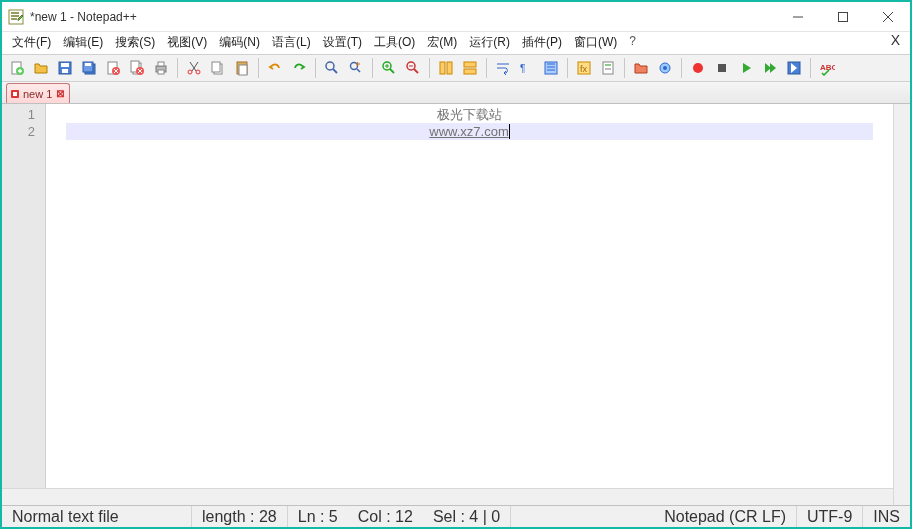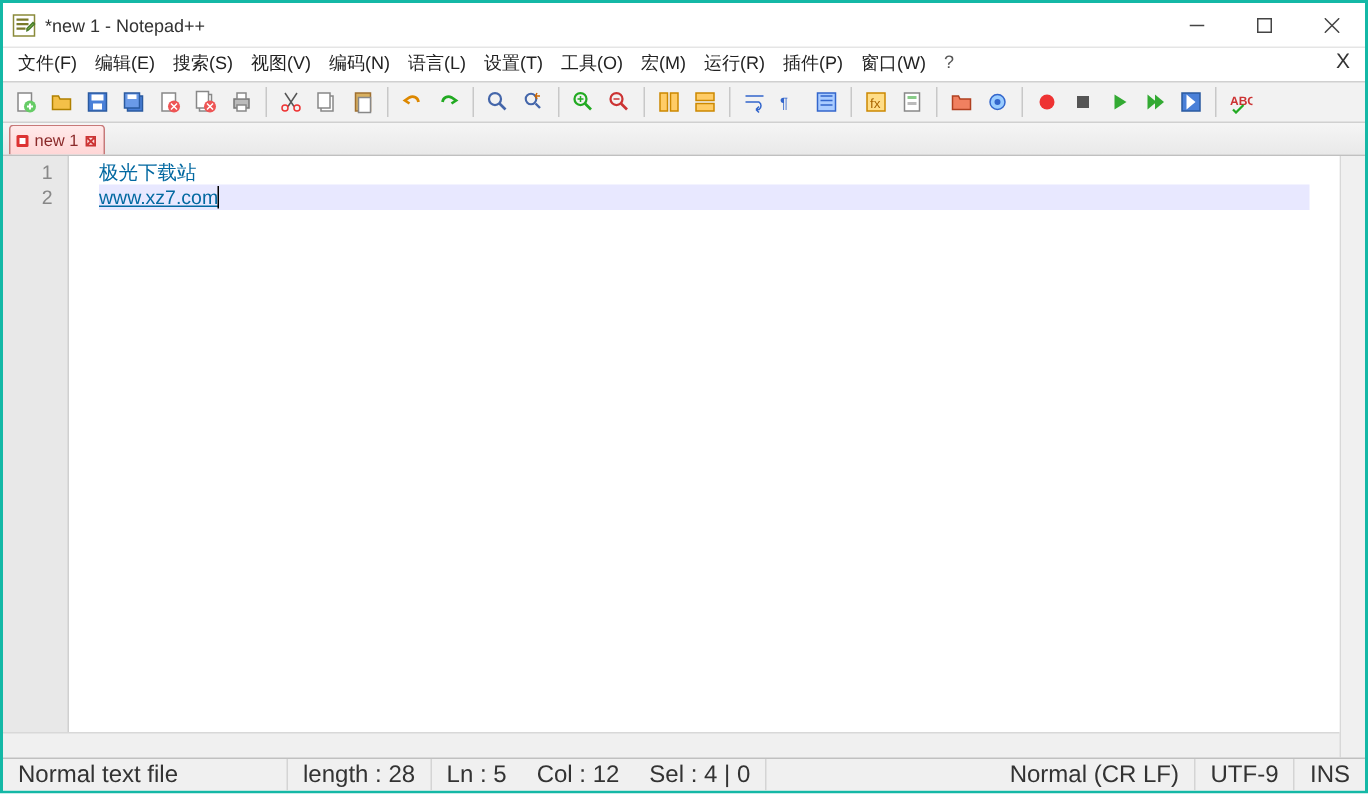--- a/index.html
+++ b/index.html
@@ -19,21 +19,21 @@
 .tbtn { width:22px; height:22px; display:flex; align-items:center; justify-content:center; border:1px solid transparent; border-radius:2px; }
 .tsep { width:1px; height:20px; background:#c8c8c8; margin:0 3px; }
 .tabstrip { height:22px; background:linear-gradient(#f5f5f5,#e9e9e9); border-bottom:1px solid #c0c0c0; display:flex; align-items:flex-end; padding-left:4px; }
 .tab { height:20px; display:flex; align-items:center; padding:0 4px; font-size:11px; background:linear-gradient(#ffeaea,#ffd6d6); border:1px solid #c87878; border-bottom:none; border-top-left-radius:3px; border-top-right-radius:3px; color:#8a2a2a; }
 .tab .dot { width:8px;height:8px;margin-right:4px; background:#d33; border-radius:1px; position:relative;}
 .tab .dot::after{content:"";position:absolute;inset:2px;background:#fff;}
 .tab .close-x { margin-left:4px; color:#c33; font-weight:bold; font-size:10px;}
 .editor { flex:1; display:flex; background:#fff; position:relative; }
 .gutter { width:44px; background:#e8e8e8; border-right:1px solid #d0d0d0; text-align:right; padding:2px 10px 0 0; font-family:Consolas,monospace; font-size:13px; color:#888; }
 .gutter div { height:17px; line-height:17px; }
-.textarea { flex:1; padding:2px 20px; font-family:Consolas,"Courier New",monospace; font-size:13px; color:#0369a1; position:relative;}
+.textarea { flex:1; padding:2px 20px; font-family:Consolas,"Courier New",monospace; font-size:13px; color:#737373; position:relative;text-align:center;}
 .textarea .line { height:17px; line-height:17px; white-space:pre; }
 .textarea .line.hl { background:#e8e8ff;text-decoration:underline; }
 .cursor { display:inline-block; width:1px; height:15px; background:#000; vertical-align:text-bottom; animation:blink 1s step-start infinite; }
 @keyframes blink { 50% { opacity:0 } }
 .scroll-v { width:17px; background:#f0f0f0; border-left:1px solid #d8d8d8; }
 .scroll-h { height:17px; background:#f0f0f0; border-top:1px solid #d8d8d8; }
 .statusbar { height:22px; background:#f0f0f0; border-top:1px solid #c0c0c0; display:flex; align-items:center; font-size:16px; color:#333; }
 .statusbar .cell { padding:0 10px; border-right:1px solid #d4d4d4; height:100%; display:flex; align-items:center; }
 .statusbar .flexspace { flex:1; }
 </style>
@@ -312,18 +312,18 @@
     <div class="scroll-v"></div>
   </div>
 
   <div class="statusbar">
     <div class="cell" style="width:190px">Normal text file</div>
     <div class="cell">length : 28</div>
     <div class="cell" style="border-right:none">Ln : 5</div>
     <div class="cell" style="border-right:none">Col : 12</div>
     <div class="cell">Sel : 4 | 0</div>
     <div class="flexspace"></div>
-    <div class="cell">Normal (CR LF)</div>
+    <div class="cell">Notepad (CR LF)</div>
     <div class="cell">UTF-9</div>
     <div class="cell" style="border-right:none">INS</div>
   </div>
 
 </div>
 
 </body></html>

